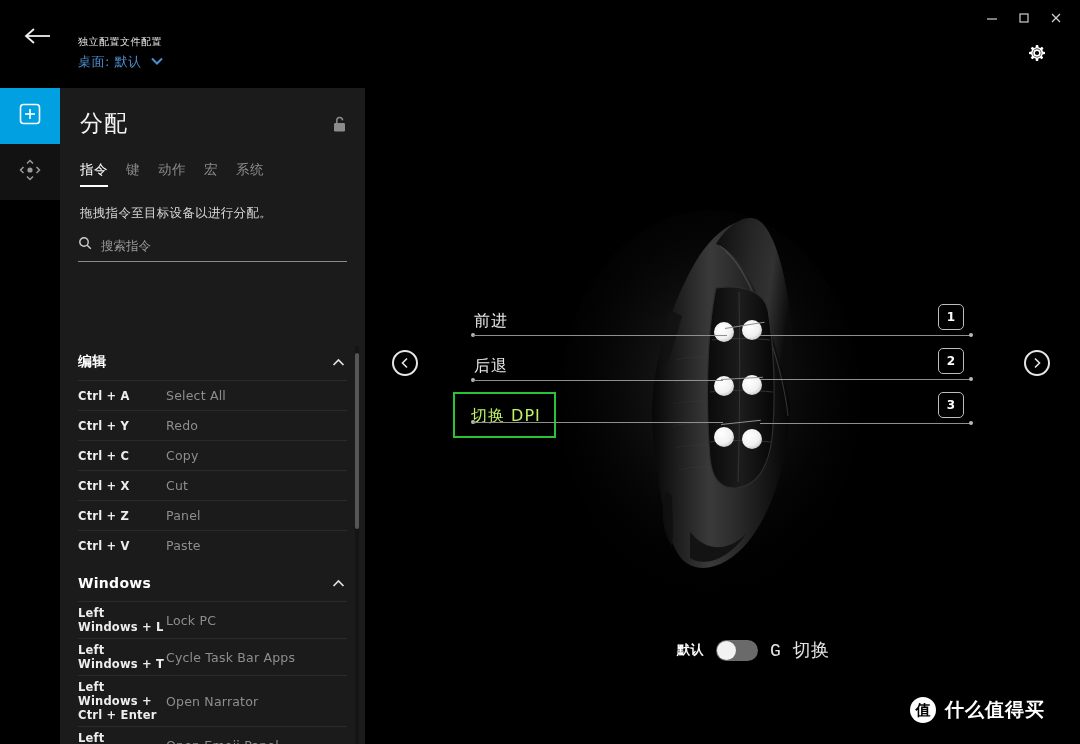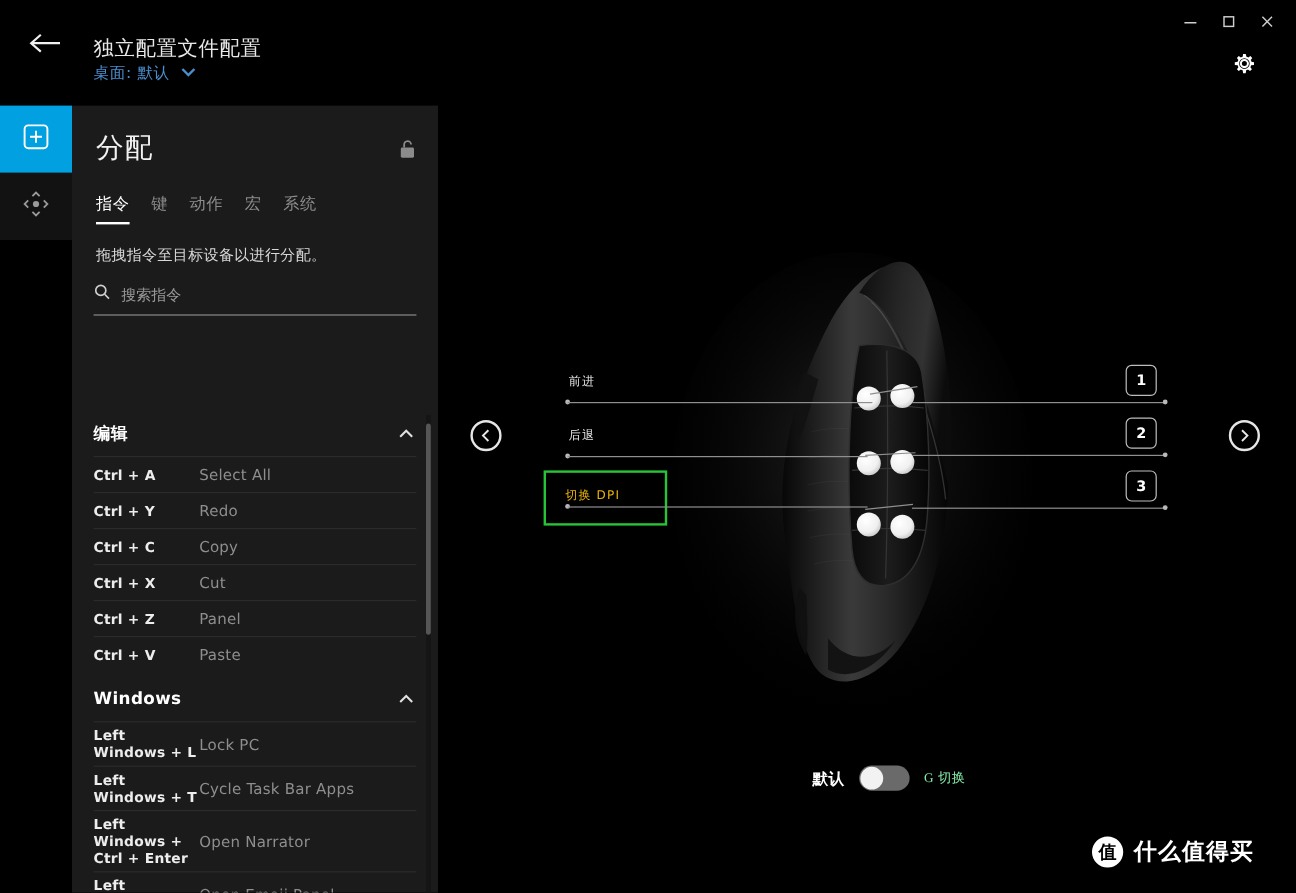--- a/index.html
+++ b/index.html
@@ -23,21 +23,21 @@
     width: 26px; height: 26px; display: flex; align-items: center; justify-content: center;
   }
 
   
   .back-arrow {
     position: absolute; left: 16px; top: 14px; width: 44px; height: 44px;
     display: flex; align-items: center; justify-content: center;
   }
   .titleblock { position: absolute; left: 78px; top: 33px; }
   .titleblock .t1 {
-    color: #e8e8e8; font-size: 17px; letter-spacing: .5px; line-height: 17px;
+    color: #e8e8e8; font-size: 10px; letter-spacing: .5px; line-height: 17px;
     font-family: "DejaVu Sans", "Liberation Sans", sans-serif;
   }
   .titleblock .t2row { display: flex; align-items: center; gap: 8px; margin-top: 2px; }
   .titleblock .t2 {
     color: #4b8fd0; font-size: 13px; letter-spacing: .5px; line-height: 17px;
     font-family: "DejaVu Sans", "Liberation Sans", sans-serif;
   }
   .caret { display: block; }
 
   
@@ -131,50 +131,50 @@
 
   
   .callout { position: absolute; }
   .callout .line {
     position: absolute; height: 1px; background: #8f8f8f;
   }
   .callout .dot {
     position: absolute; width: 4px; height: 4px; border-radius: 50%; background: #b9b9b9;
   }
   .callout .lbl {
-    position: absolute; color: #e9e9e9; font-size: 10px; letter-spacing: 1px;
+    position: absolute; color: #e9e9e9; font-size: 16px; letter-spacing: 1px;
     white-space: nowrap;
     font-family: "DejaVu Sans", "Liberation Sans", sans-serif;
   }
   .callout.highlight .box {
     position: absolute; border: 2px solid #27c437; background: #000;
   }
-  .callout.highlight .lbl { color: #eab308; }
+  .callout.highlight .lbl { color: #bef264; }
 
   .numbox {
     position: absolute; width: 26px; height: 26px; border: 1px solid #bdbdbd;
     border-radius: 5px; display: flex; align-items: center; justify-content: center;
     color: #ffffff; font-size: 12px; font-weight: bold;
     font-family: "DejaVu Sans", "Liberation Sans", sans-serif;
   }
 
   
   .mouse-wrap { position: absolute; left: 175px; top: 160px; width: 340px; height: 440px; }
 
   
   .toggle-row {
     position: absolute; left: 288px; top: 638px; display: flex; align-items: center; gap: 12px; padding-left: 24px;
   }
   .toggle-lbl-left {
     color: #ffffff; font-size: 13px; font-weight: bold; letter-spacing: .5px;
     font-family: "DejaVu Sans", "Liberation Sans", sans-serif;
   }
   .toggle-lbl-right {
-    color: #86efac; font-size: 11px; letter-spacing: .5px;
-    font-family: Liberation Serif, serif;
+    color: #e5e5e5; font-size: 18px; letter-spacing: .5px;
+    font-family: Liberation Mono, monospace;
   }
   .switch {
     width: 42px; height: 21px; border-radius: 11px; background: #6a6a6a; position: relative;
   }
   .switch .knob {
     position: absolute; left: 1px; top: 1px; width: 19px; height: 19px;
     border-radius: 50%; background: #f2f2f2;
   }
 
   

